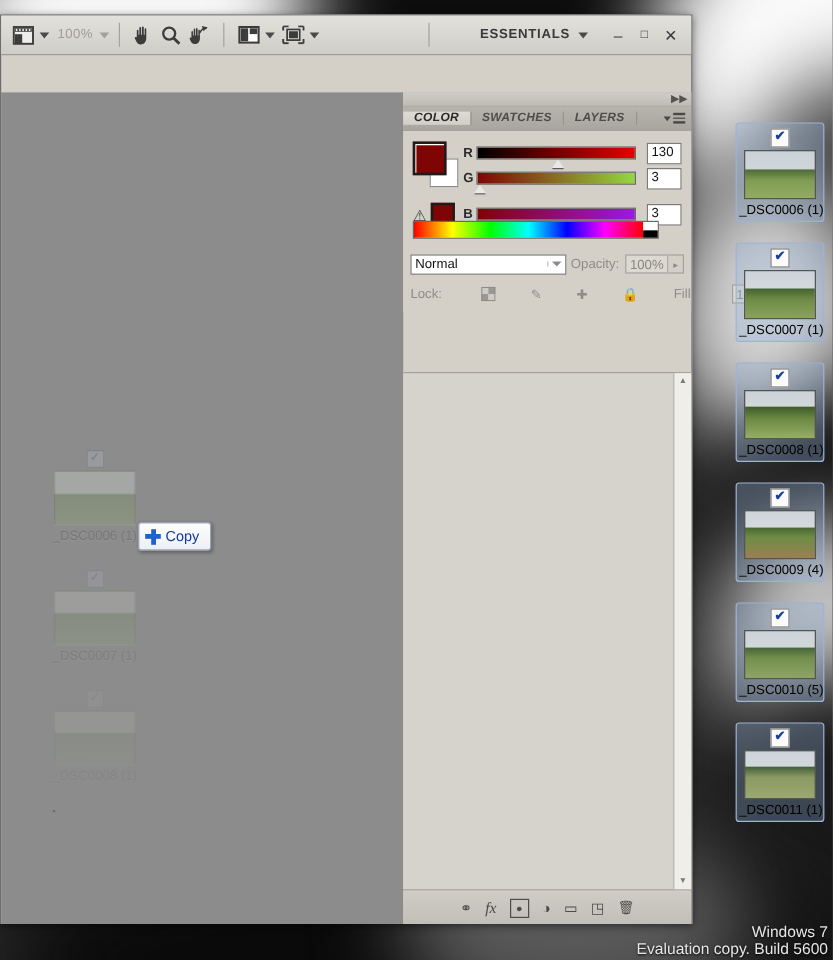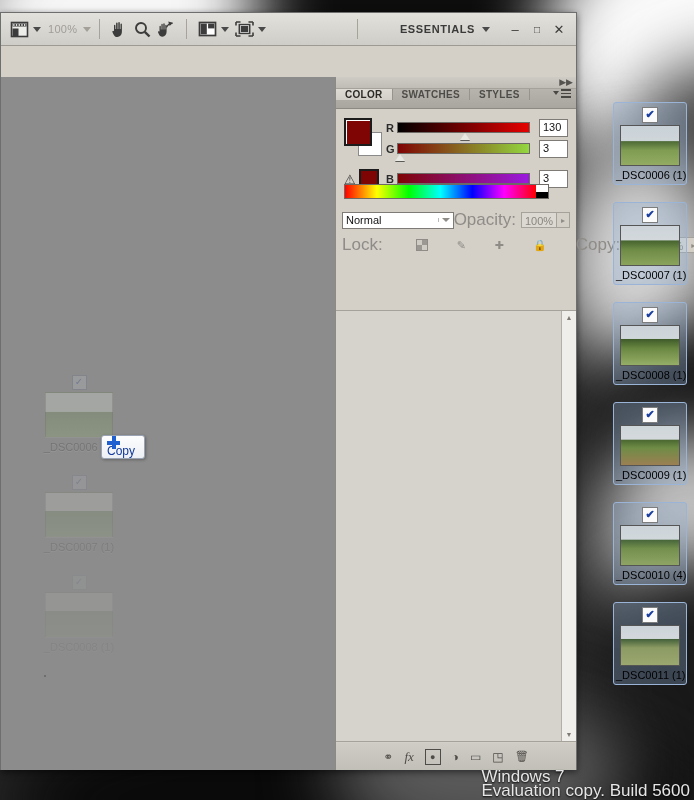--- a/index.html
+++ b/index.html
@@ -48,23 +48,23 @@
   .vsep{width:1px;height:22px;background:#a8a5a0;margin:0 9px;}
   
   #ps-canvas{position:absolute;left:0;top:64px;width:575px;height:693px;background:#8c8c8c;
              overflow:hidden;}
   
   #dock{position:absolute;right:0;top:64px;width:241px;height:693px;background:#d4d0c8;
         border-left:1px solid #8d8a84;box-sizing:border-box;}
   #dock-head{height:11px;background:linear-gradient(#cfccc5,#bfbcb5);
              border-bottom:1px solid #a5a29c;position:relative;}
   #dock-head .dblarrow{position:absolute;right:3px;top:0px;font-size:9px;color:#55534f;line-height:10px;}
-  .panel-tabs{display:flex;align-items:flex-start;height:19px;
+  .panel-tabs{display:flex;align-items:center;height:19px;
               background:linear-gradient(#b7b4ad,#a9a6a0);border-bottom:1px solid #8d8a84;
-              position:relative;}
+              position:relative;font-style:italic;}
   .ptab{display:flex;align-items:center;padding:0 9px;font-size:10px;font-weight:bold;
         color:#4e4c48;letter-spacing:.3px;border-right:1px solid #97948e;cursor:default;}
   .ptab.active{background:linear-gradient(#dedbd4,#d2cfc8);color:#2c2a27;}
   .pmenu{margin-left:auto;display:flex;align-items:center;padding:0 5px;gap:2px;cursor:default;}
   .pmenu .tri{width:0;height:0;border-left:3px solid transparent;border-right:3px solid transparent;
               border-top:4px solid #4a4845;}
   .pmenu .lines{display:flex;flex-direction:column;gap:2px;}
   .pmenu .lines i{display:block;width:10px;height:1.5px;background:#4a4845;}
   
   #color-body{height:96px;background:#d4d0c8;position:relative;padding:8px 8px 0 8px;box-sizing:border-box;}
@@ -91,21 +91,21 @@
   #spectrum .bw{width:12px;display:flex;flex-direction:column;}
   #spectrum .bw i{flex:1;display:block;}
   
   #layers-ctrls{background:#d4d0c8;padding:5px 6px;box-sizing:border-box;}
   .row{display:flex;align-items:center;height:20px;}
   #blend-select{width:130px;height:17px;background:#fff;border:1px solid #7e7b77;
                 font-size:11px;color:#111;display:flex;align-items:center;padding-left:3px;
                 box-sizing:border-box;cursor:default;}
   #blend-select .arrow{margin-left:auto;width:14px;display:flex;justify-content:center;
                        border-left:1px solid #bdbab5;}
-  .dimlbl{font-size:17px;color:#8f8c87;margin-left:auto;margin-right:5px;}
+  .dimlbl{font-size:11px;color:#8f8c87;margin-left:auto;margin-right:5px;}
   .numfield{display:flex;align-items:center;}
   .numfield .v{width:36px;height:16px;background:#dcd9d2;border:1px solid #a5a29c;
                font-size:11px;color:#89867f;text-align:center;line-height:16px;box-sizing:border-box;}
   .numfield .sp{width:13px;height:16px;background:#d4d0c8;border:1px solid #a5a29c;border-left:none;
                 font-size:8px;color:#8f8c87;display:flex;align-items:center;justify-content:center;
                 box-sizing:border-box;}
   .lockicon{width:15px;height:15px;display:flex;align-items:center;justify-content:center;
             font-size:11px;color:#8f8c87;margin-right:3px;}
   #layers-list{position:absolute;left:0;right:0;top:233px;bottom:28px;background:#d6d3cc;
                border-top:1px solid #a5a29c;border-bottom:1px solid #a5a29c;}
@@ -120,40 +120,40 @@
   .ficon.boxed{width:14px;height:14px;border:1px solid #4e4c48;display:flex;align-items:center;
                justify-content:center;font-size:9px;}
   
   .ghost{position:absolute;width:96px;text-align:center;pointer-events:none;}
   .ghost .chk{width:13px;height:13px;border:1px solid rgba(80,90,110,.5);
               background:rgba(210,215,225,.35);margin:0 auto 2px auto;font-size:10px;
               color:rgba(35,60,120,.55);line-height:12px;}
   .ghost .th{width:66px;height:44px;margin:0 auto;border:1px solid rgba(90,90,90,.35);}
   .ghost .lbl{font-size:11px;color:rgba(40,40,40,.45);margin-top:3px;
               text-shadow:0 1px 0 rgba(255,255,255,.15);}
-  #copy-tip{position:absolute;left:100px;top:358px;height:22px;display:flex;align-items:flex-start;
+  #copy-tip{position:absolute;left:114px;top:358px;height:22px;display:flex;align-items:center;
             gap:4px;padding:0 9px 0 5px;background:linear-gradient(#fdfdfd,#eceff5);
-            border:1px solid #9aa3b4;border-radius:3px;box-shadow:1px 1px 3px rgba(0,0,0,.3);flex-direction:column;}
+            border:1px solid #9aa3b4;border-radius:3px;box-shadow:1px 1px 3px rgba(0,0,0,.3);}
   #copy-tip .plus{position:relative;width:13px;height:13px;}
   #copy-tip .plus::before,#copy-tip .plus::after{content:"";position:absolute;background:#1f5fd0;}
   #copy-tip .plus::before{left:4.5px;top:0;width:4px;height:13px;}
   #copy-tip .plus::after{left:0;top:4.5px;width:13px;height:4px;}
   #copy-tip .txt{font-size:12px;color:#12399b;}
   #stray-dot{position:absolute;left:43px;top:598px;width:2px;height:2px;background:#6e6e6e;}
   
   .dicon{position:absolute;width:74px;padding:4px 2px 3px 2px;box-sizing:border-box;
          text-align:center;border:1px solid #9ab4d8;border-radius:3px;
          background:rgba(145,180,222,.30);}
   .dicon .chk{width:14px;height:14px;margin:0 auto 2px auto;background:#fbfbfb;
               border:1px solid #7d7d7d;font-size:11px;line-height:12px;color:#1a3fa0;font-weight:bold;}
   .dicon .th{width:58px;height:39px;margin:0 auto;border:1px solid #555;}
   .dicon .lbl{font-size:11px;color:#000;margin-top:3px;white-space:nowrap;}
   
-  #wm{position:absolute;right:4px;bottom:2px;text-align:left;color:#e6e6e6;
-      font-size:17px;line-height:14px;text-shadow:0 1px 2px #000;}
+  #wm{position:absolute;right:4px;bottom:2px;text-align:right;color:#e6e6e6;
+      font-size:13px;line-height:14px;text-shadow:0 1px 2px #000;}
 </style>
 </head>
 <body>
 
 <div id="desktop">
   <div class="blob" style="left:-40px;top:-120px;width:420px;height:300px;background:#f6f6f6;"></div>
   <div class="blob" style="left:250px;top:-150px;width:420px;height:300px;background:#0d0d0d;"></div>
   <div class="blob" style="left:540px;top:-90px;width:300px;height:280px;background:#fbfbfb;"></div>
   <div class="blob" style="left:600px;top:60px;width:260px;height:320px;background:#3c3c3c;"></div>
   <div class="blob" style="left:560px;top:150px;width:160px;height:220px;background:#d8d8d8;"></div>
@@ -258,21 +258,21 @@
   </div>
 
   <div id="dock">
     <div id="dock-head">
       <span class="dblarrow">▶▶</span>
     </div>
 
     <div class="panel-tabs">
       <div class="ptab active">COLOR</div>
       <div class="ptab">SWATCHES</div>
-      <div class="ptab">STYLES</div>
+      <div class="ptab">LAYERS</div>
       <div class="pmenu">
         <span class="tri"></span>
         <span class="lines">
             <i></i>
             <i></i>
             <i></i>
           </span>
       </div>
     </div>
 
@@ -344,21 +344,21 @@
               <rect x="0" y="0" width="6" height="6" fill="#cfccc5"></rect>
               <rect x="6" y="0" width="6" height="6" fill="#9b9893"></rect>
               <rect x="0" y="6" width="6" height="6" fill="#9b9893"></rect>
               <rect x="6" y="6" width="6" height="6" fill="#cfccc5"></rect>
               <rect x="0.5" y="0.5" width="11" height="11" fill="none" stroke="#8f8c87"></rect>
             </svg>
         </span>
         <span class="lockicon">✎</span>
         <span class="lockicon">✚</span>
         <span class="lockicon">🔒</span>
-        <span class="dimlbl">Copy:</span>
+        <span class="dimlbl">Fill:</span>
         <span class="numfield">
           <span class="v">100%</span>
           <span class="sp">▸</span>
         </span>
       </div>
     </div>
 
     <div id="layers-list">
       <div id="layers-scroll">
         <div class="up">▲</div>
@@ -390,26 +390,26 @@
   <div class="lbl">_DSC0007 (1)</div>
 </div>
 <div class="dicon" style="left:613px;top:302px;">
   <div class="chk">✔</div>
   <div class="th" style="background:linear-gradient(#ccd3d8 0%,#d0d7db 32%,#3f5c2a 34%,#6b8842 58%,#95ad67 100%);"></div>
   <div class="lbl">_DSC0008 (1)</div>
 </div>
 <div class="dicon" style="left:613px;top:402px;">
   <div class="chk">✔</div>
   <div class="th" style="background:linear-gradient(#cfd6da 0%,#d3d9dd 34%,#4a6831 36%,#6f8c46 56%,#9b7f52 100%);"></div>
-  <div class="lbl">_DSC0009 (1)</div>
+  <div class="lbl">_DSC0009 (4)</div>
 </div>
 <div class="dicon" style="left:613px;top:502px;">
   <div class="chk">✔</div>
   <div class="th" style="background:linear-gradient(#ccd4d9 0%,#d1d8dc 34%,#47663a 36%,#74904e 58%,#8ea465 100%);"></div>
-  <div class="lbl">_DSC0010 (4)</div>
+  <div class="lbl">_DSC0010 (5)</div>
 </div>
 <div class="dicon" style="left:613px;top:602px;">
   <div class="chk">✔</div>
   <div class="th" style="background:linear-gradient(#cdd4d9 0%,#d2d8dc 32%,#44613a 34%,#8c9a63 56%,#9ba870 100%);"></div>
   <div class="lbl">_DSC0011 (1)</div>
 </div>
 
 <div id="wm">
   <div>Windows 7</div>
   <div>Evaluation copy. Build 5600</div>

